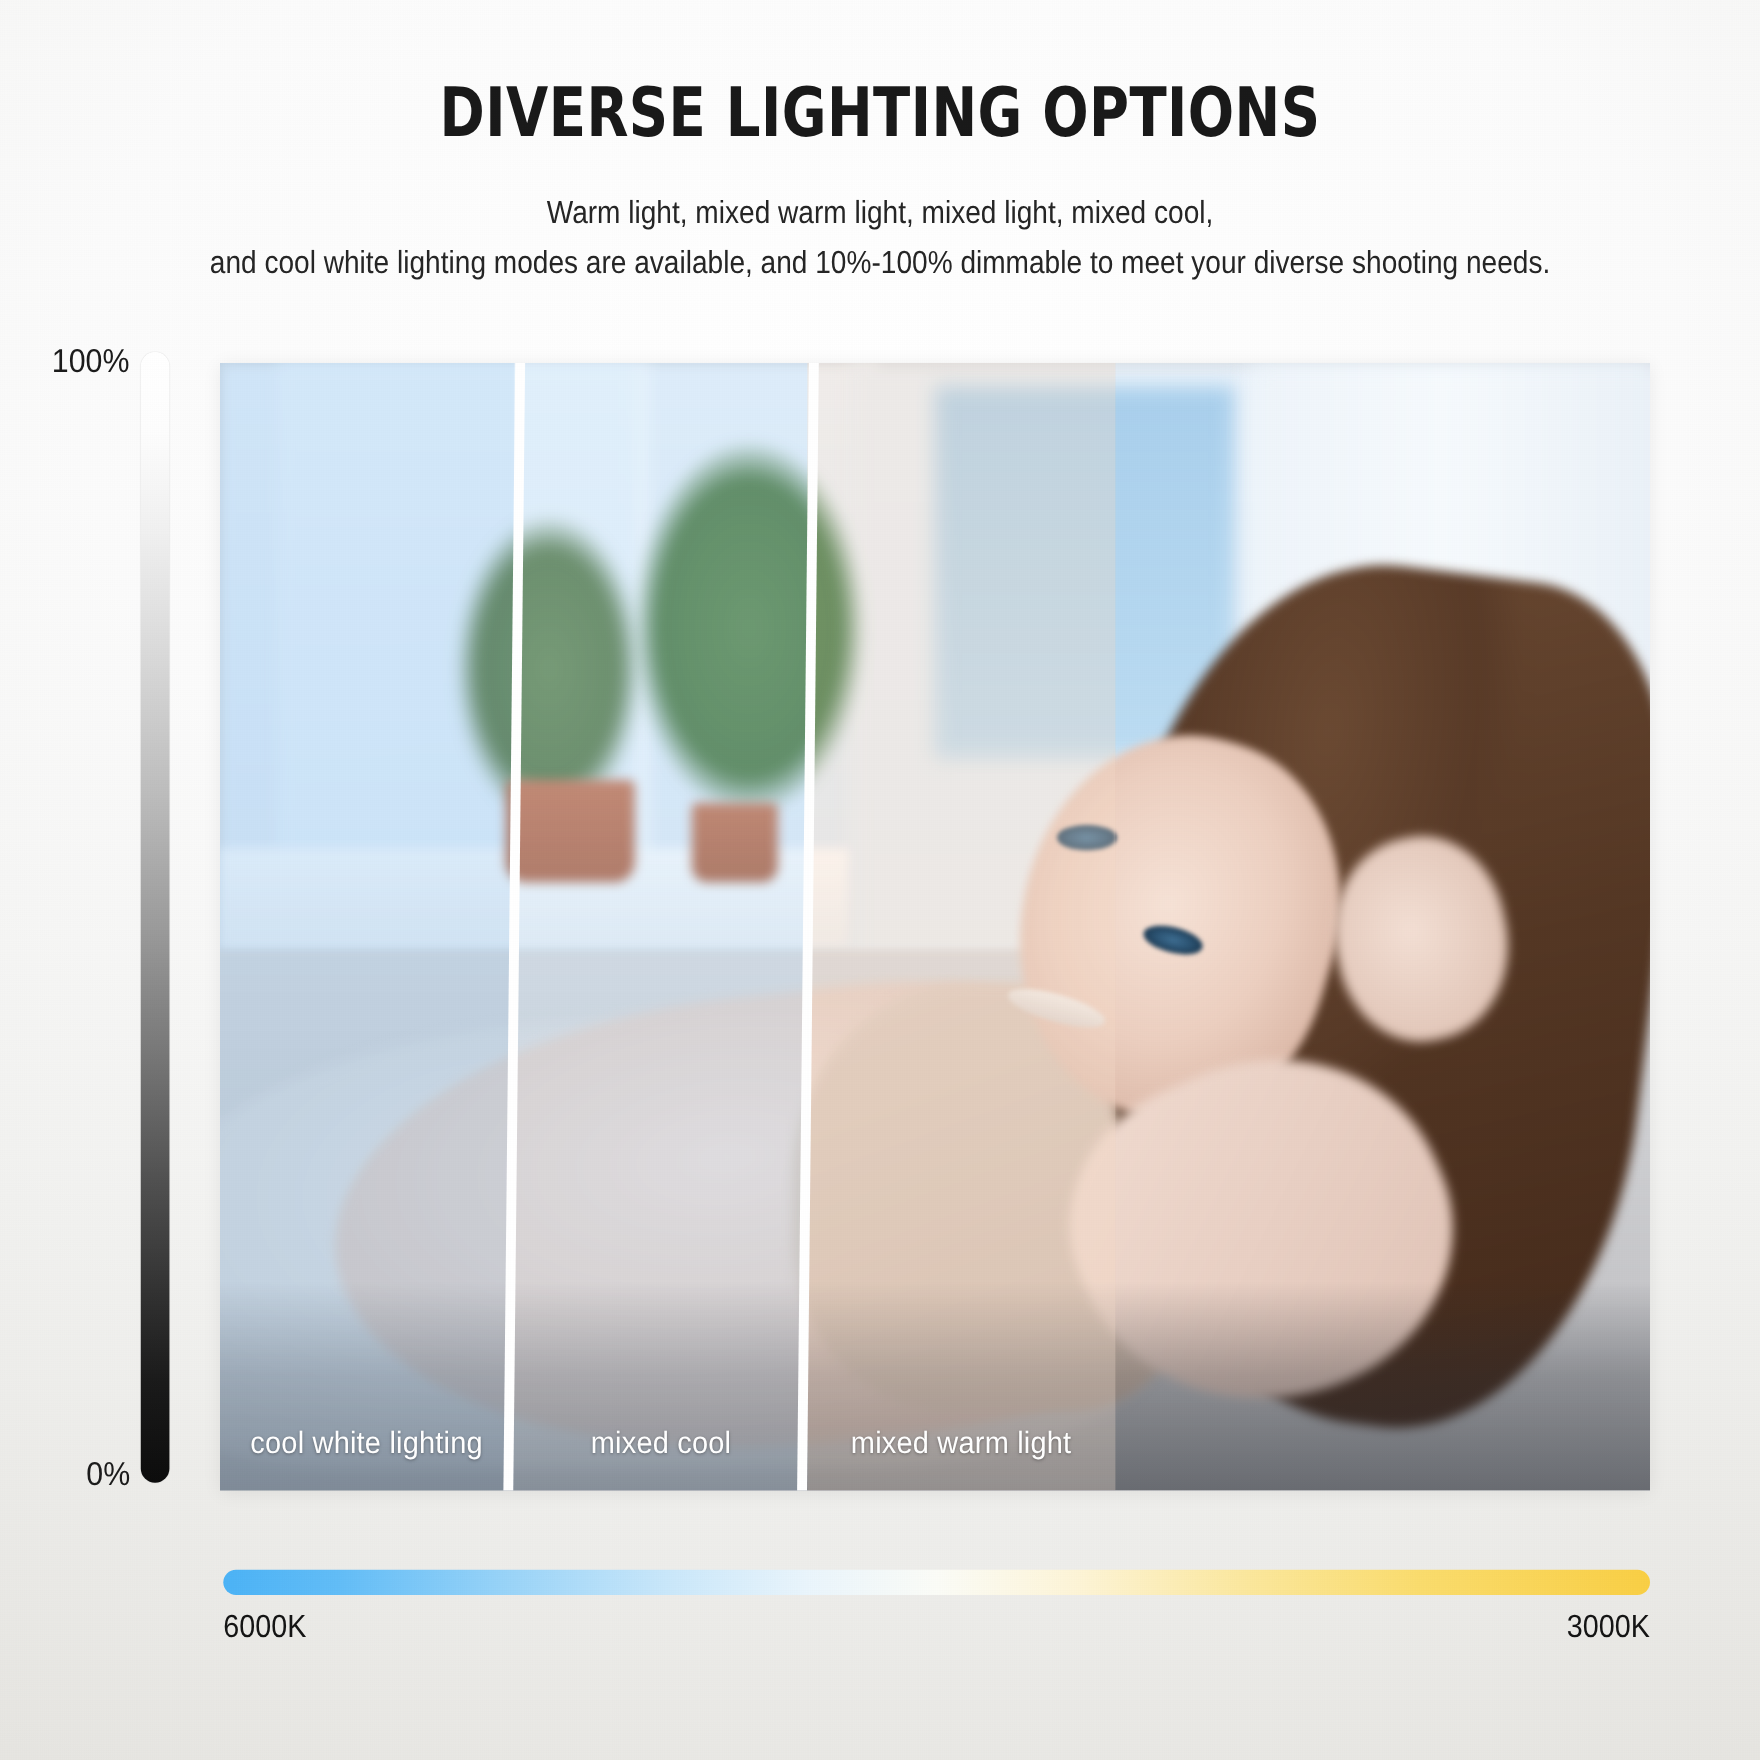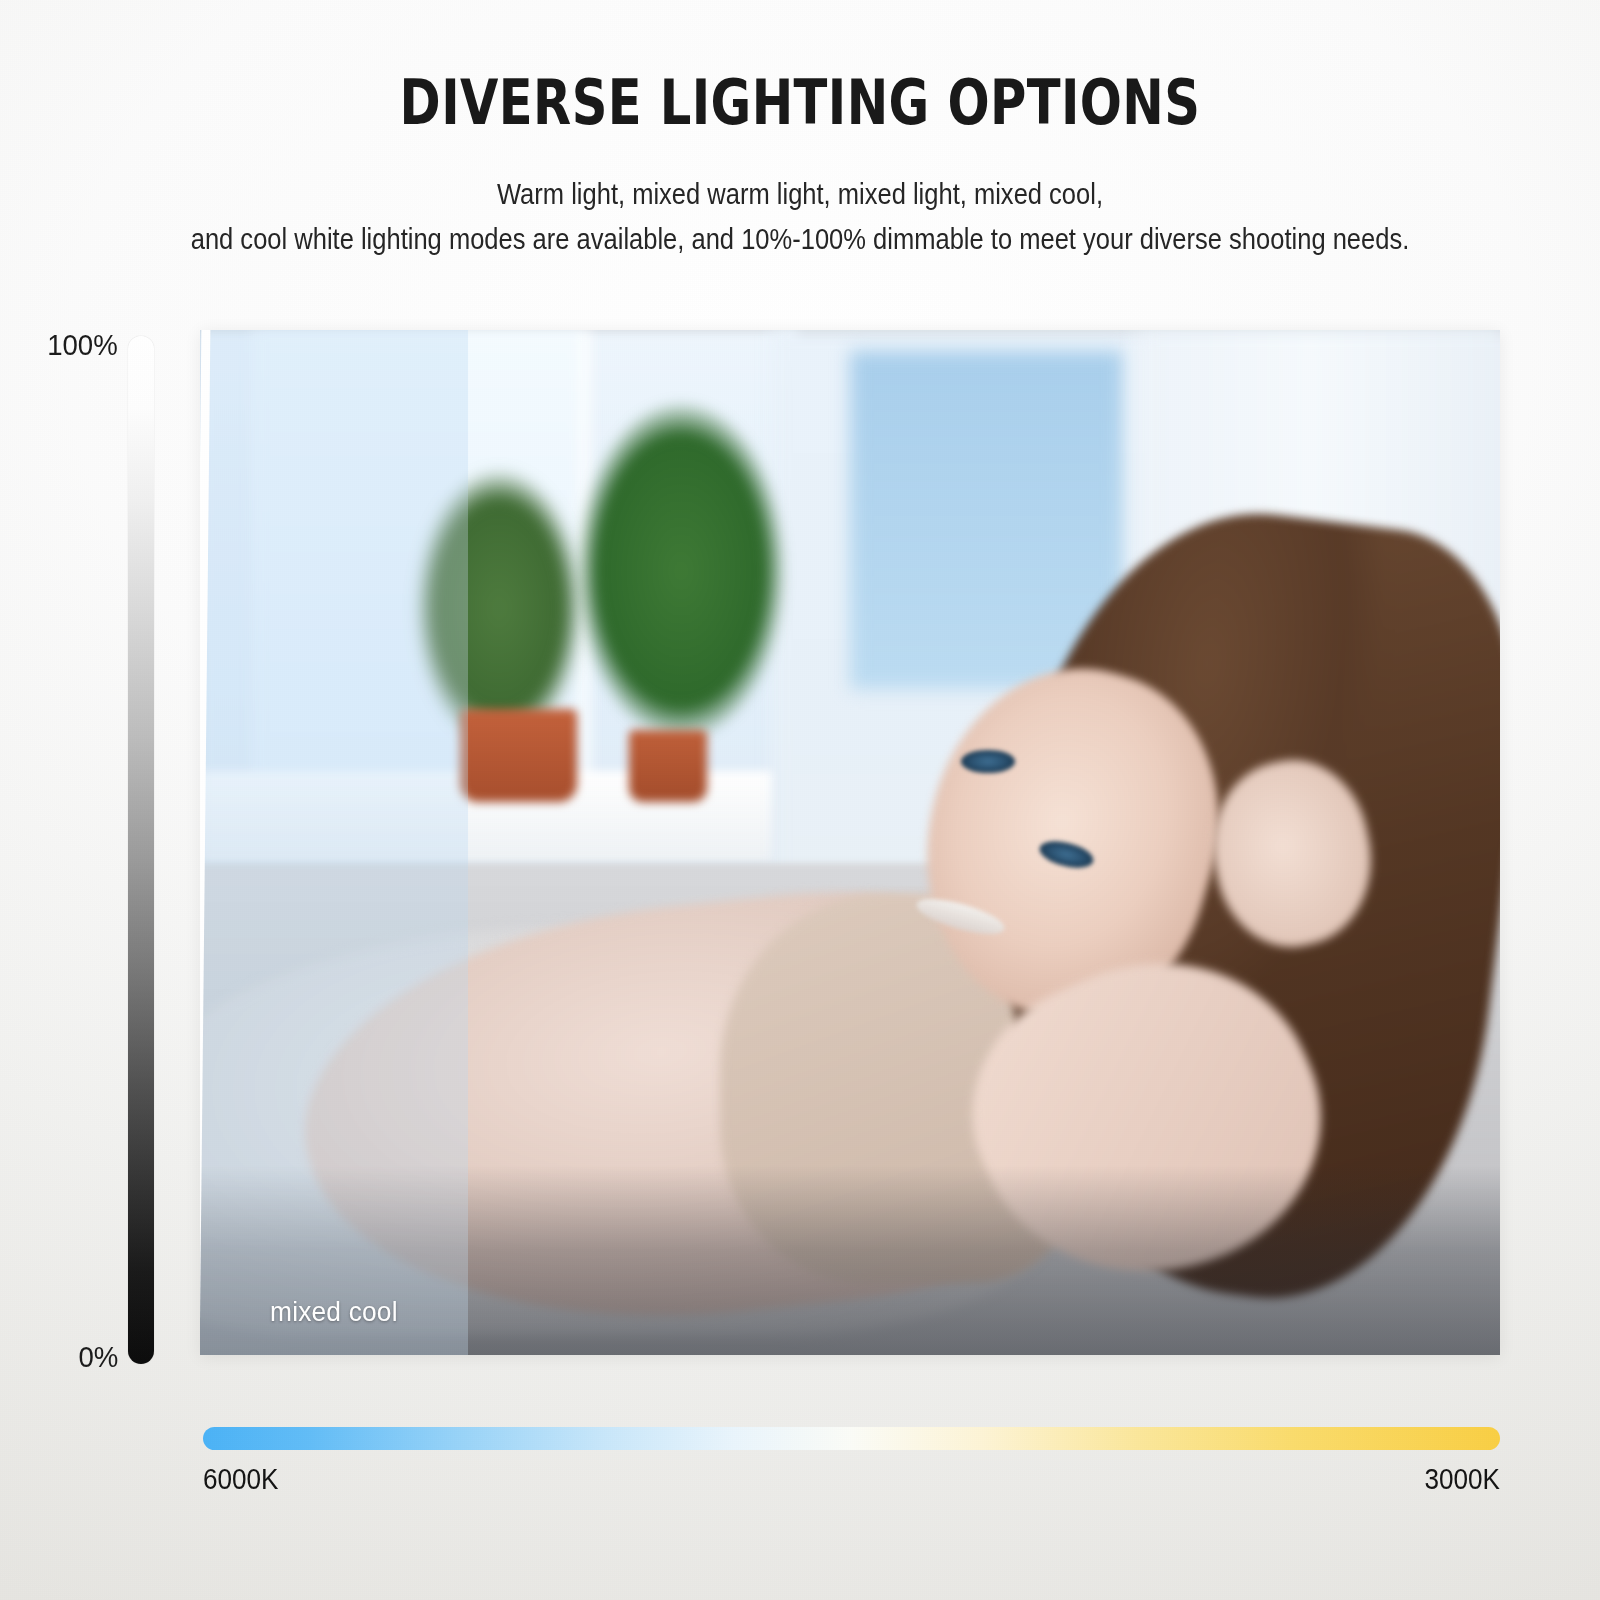--- a/index.html
+++ b/index.html
@@ -48,21 +48,21 @@
     color:#262626;
     font-size:29px;
     line-height:45px;
     transform:scaleX(.88);
     transform-origin:50% 0;
     white-space:nowrap;
   }
   .subtitle .ln { display:block; }
 
   
-  .dim-scale { position:absolute; left:128px; top:336px; width:26px; height:1028px; }
+  .dim-scale { position:absolute; left:128px; top:320px; width:26px; height:1028px; }
   .dim-bar {
     position:absolute; inset:0;
     border-radius:13px;
     background:linear-gradient(180deg,
       #ffffff 0%, #fdfdfd 7%, #f0f0f0 16%, #d9d9d9 27%,
       #bdbdbd 39%, #9b9b9b 51%, #787878 62%,
       #525252 73%, #333333 83%, #1b1b1b 91%, #0d0d0d 100%);
     box-shadow:0 0 1px rgba(0,0,0,.25);
   }
   .dim-top-label, .dim-bottom-label {
@@ -297,26 +297,37 @@
       <div class="ph-eye1"></div>
       <div class="ph-eye2"></div>
       <div class="ph-mouth"></div>
       <div class="ph-arm"></div>
       <div class="ph-hand"></div>
     </div>
 
     <div class="shade"></div>
 
     <div class="slices" id="slices">
+        <div class="slice" style="flex: 0 0 20.5%;">
+          <div class="tint" style="background: rgb(207, 228, 247);"></div>
+          <div class="tint2" style="background: rgb(207, 228, 247);"></div>
+          <div class="caption">cool white lighting</div>
+        </div>
         <div class="slice" style="flex: 0 0 20.6%; text-align: right;">
           <div class="tint" style="background: rgb(224, 238, 250);"></div>
           <div class="tint2" style="background: rgb(224, 238, 250);"></div>
           <div class="divider" style="left: -4px;"></div>
           <div class="caption">mixed cool</div>
         </div>
+        <div class="slice" style="flex: 0 0 21.5%;">
+          <div class="tint" style="background: rgb(251, 238, 228);"></div>
+          <div class="tint2" style="background: rgb(251, 238, 228);"></div>
+          <div class="divider" style="left: -4px;"></div>
+          <div class="caption">mixed warm light</div>
+        </div>
       </div>
 
   </div>
 
   <div class="kelvin-bar"></div>
   <div class="kelvin-left">6000K</div>
   <div class="kelvin-right">3000K</div>
 
 </div>
 

